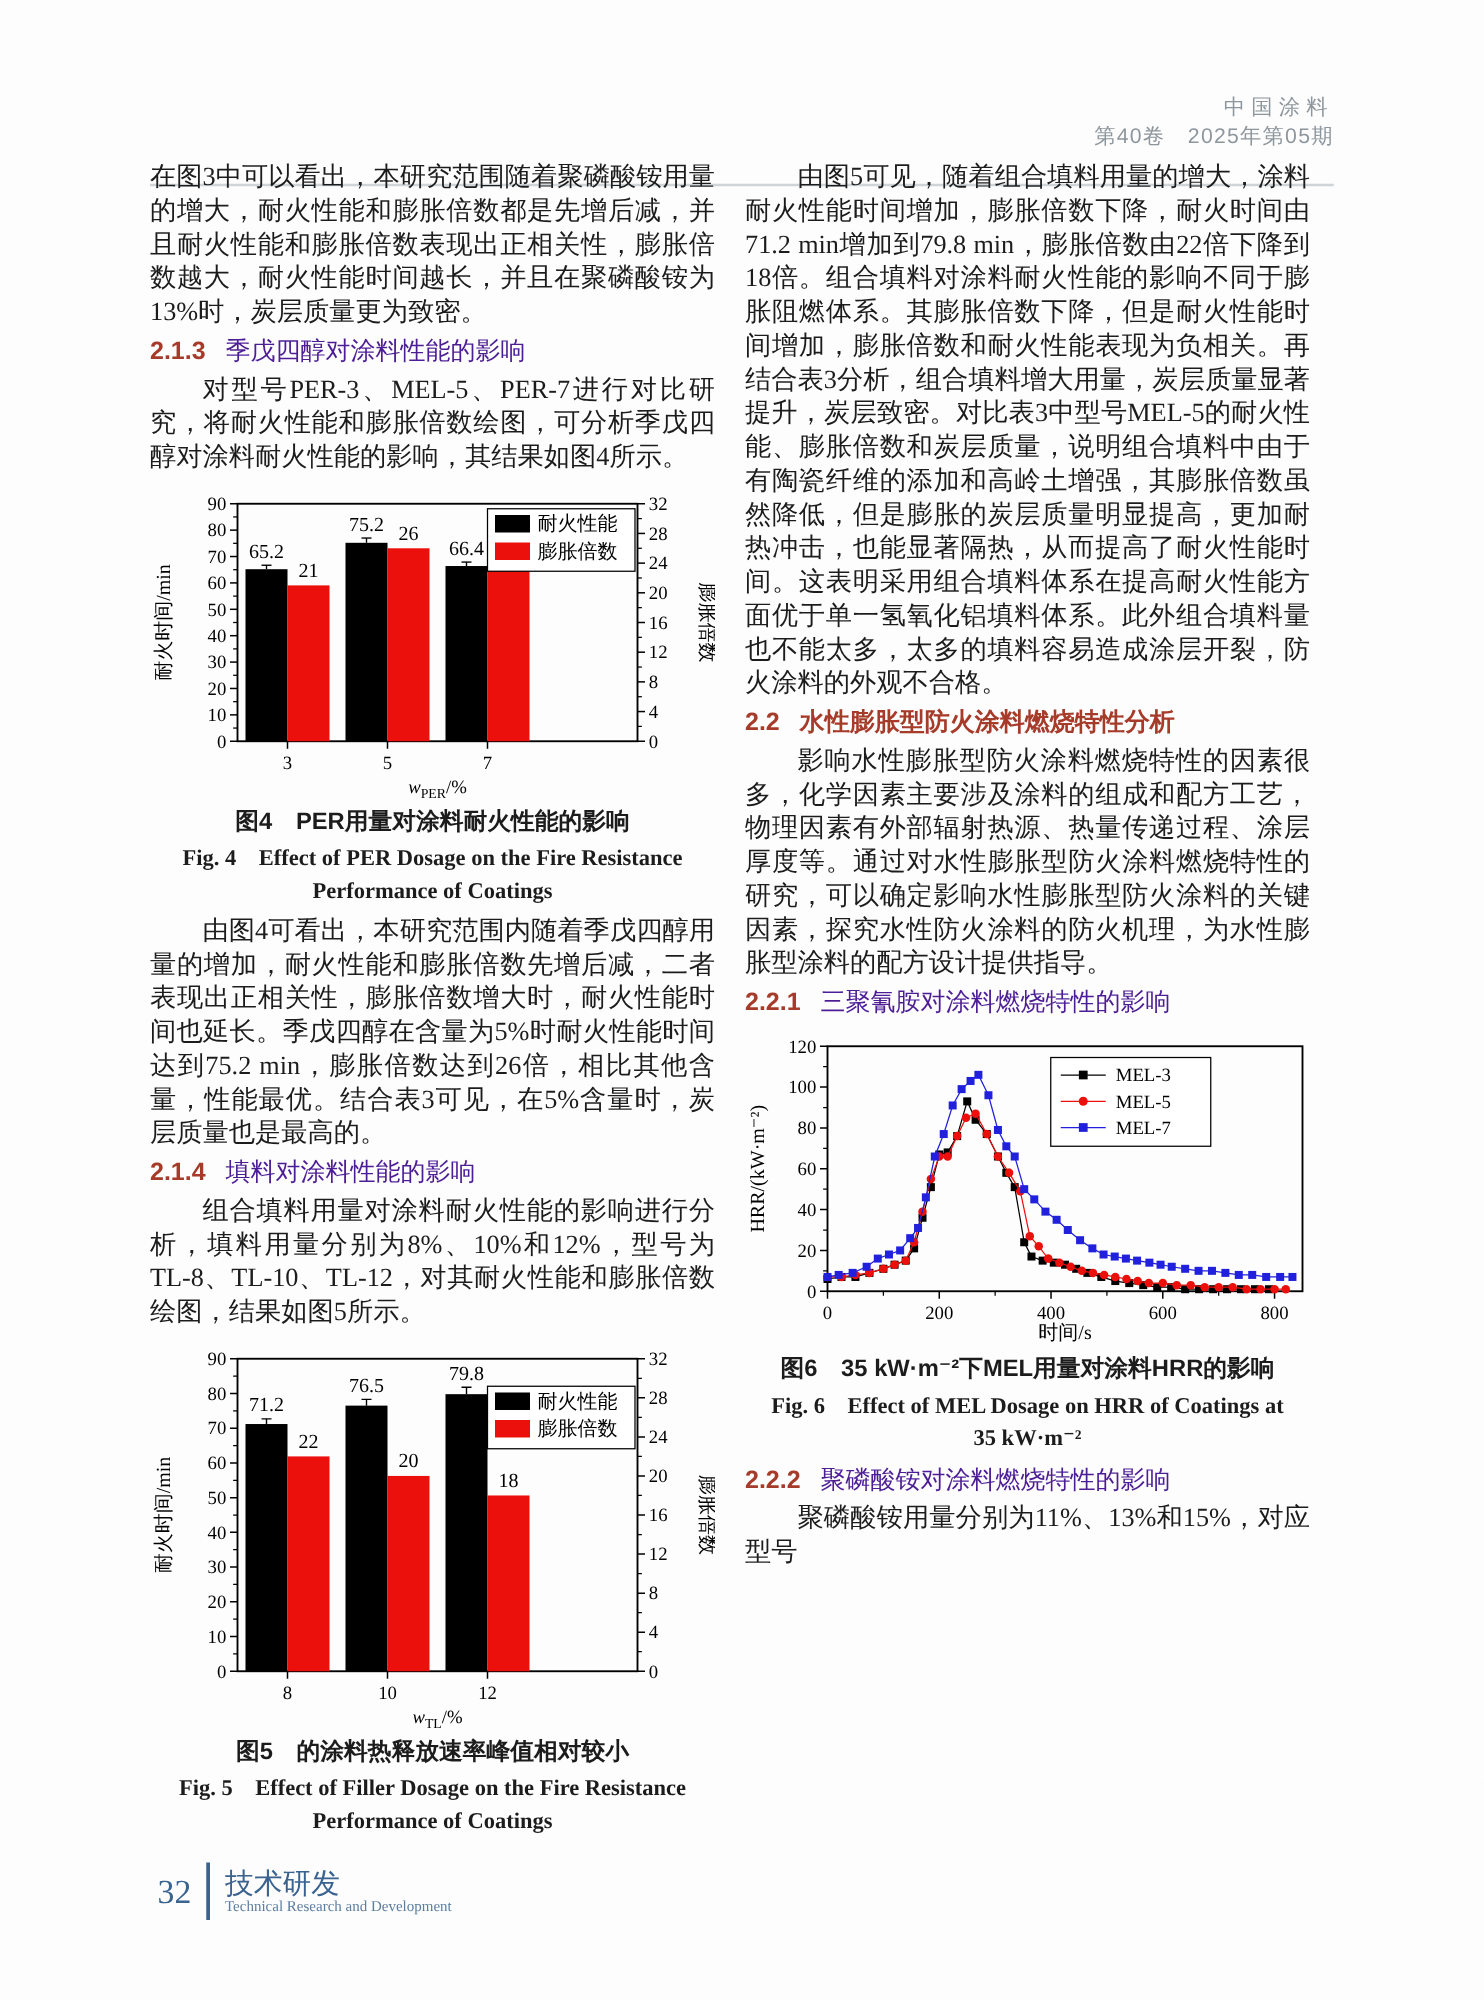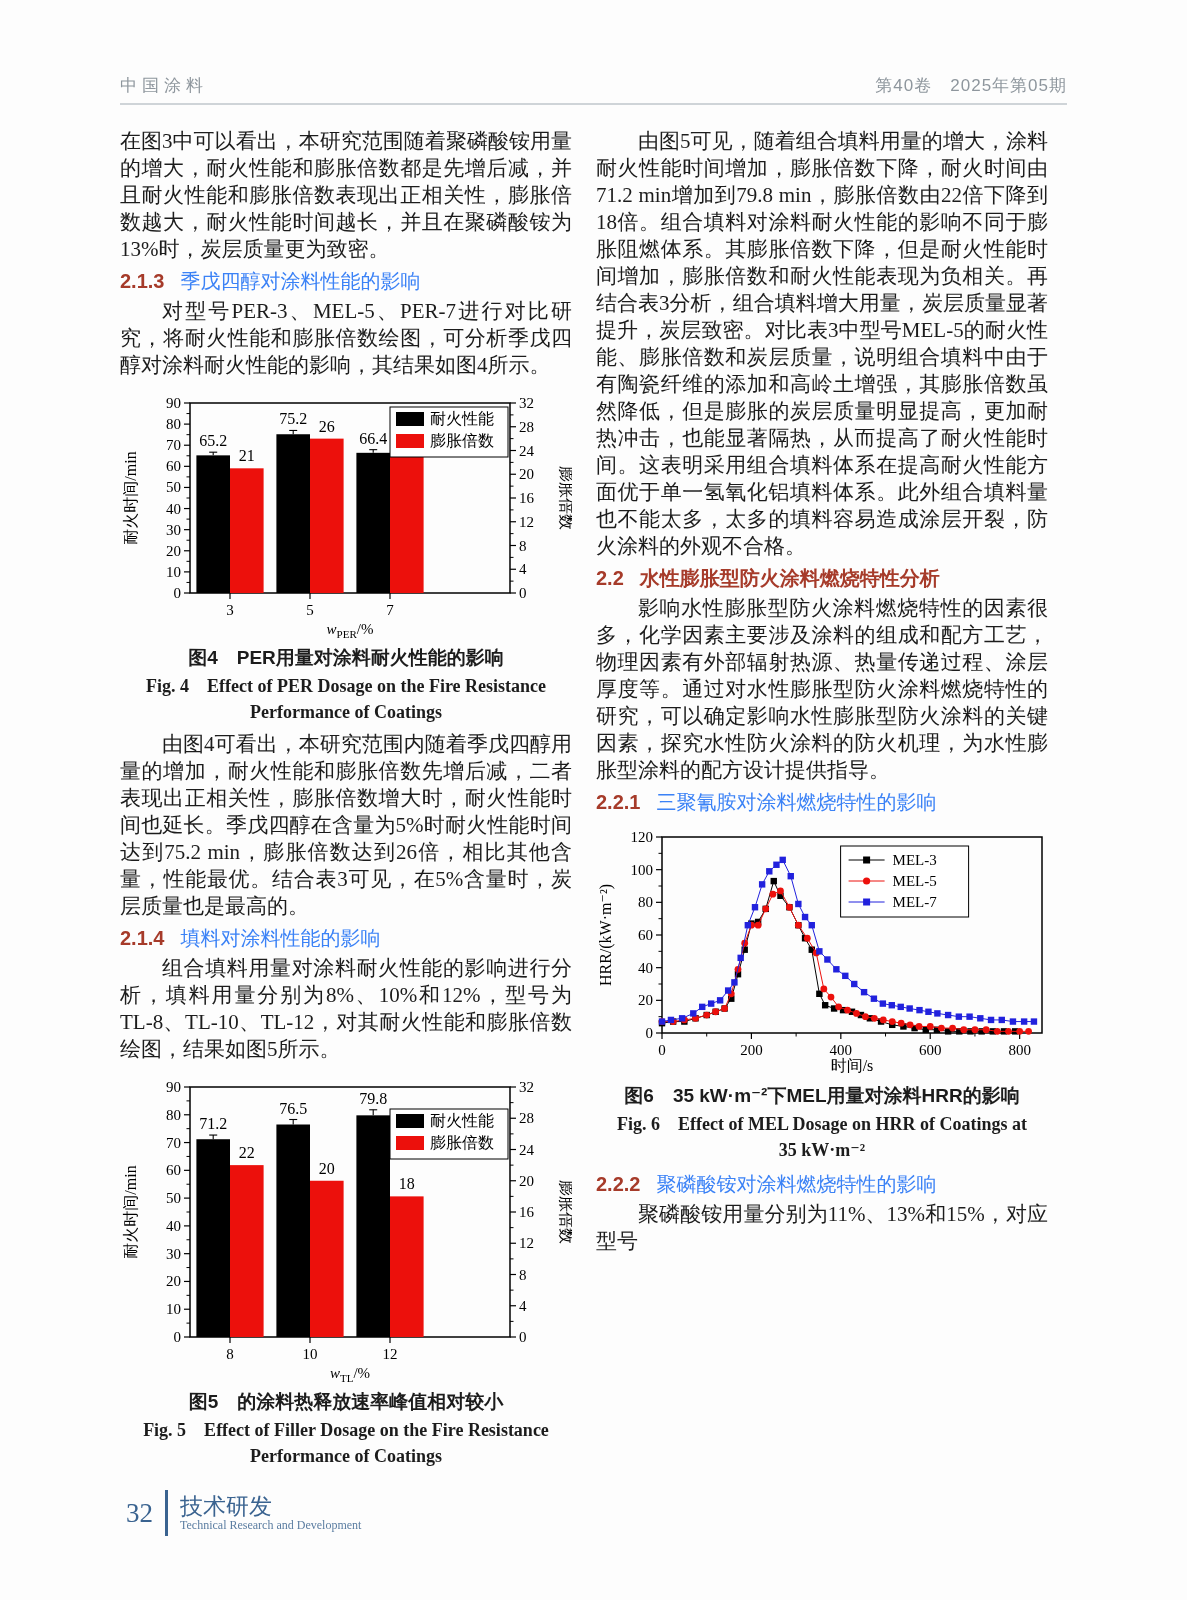--- a/index.html
+++ b/index.html
@@ -1,30 +1,30 @@
 <!DOCTYPE html>
 <html><head>
 <meta charset="utf-8">
 <style>
   html,body{margin:0;padding:0;background:#ffffff;}
   .page{position:relative;width:1187px;height:1600px;background:#fdfdfd;overflow:hidden;
         font-family:"Liberation Serif","DejaVu Serif",serif;color:#1c1c1c;}
   .header{position:absolute;top:74px;left:120px;width:947px;display:flex;justify-content:space-between;
-          align-items:flex-end;padding-bottom:6px;border-bottom:2px solid #cfd4d8;
-          color:#8e969d;font-size:17px;font-family:"Liberation Sans","DejaVu Sans",sans-serif;}
+          align-items:flex-end;padding-bottom:27px;border-bottom:2px solid #cfd4d8;
+          color:#8e969d;font-size:17px;font-family:"Liberation Sans","DejaVu Sans",sans-serif;flex-direction:column;}
   .header .journal{letter-spacing:5px;}
   .header .issue{letter-spacing:1px;}
   .content{position:absolute;top:128px;left:120px;display:flex;gap:24px;}
   .col{width:452px;}
   p.body{font-size:21px;line-height:27px;text-align:justify;margin:0;}
   .ind{text-indent:2em;}
   .subheading{font-size:20px;line-height:30px;margin:3px 0 2px;
               font-family:"Liberation Sans","DejaVu Sans",sans-serif;}
   .hnum{color:#a63b2a;font-weight:bold;margin-right:16px;}
-  .htitle{color:#3b82f6;}
+  .htitle{color:#4c1d95;}
   .subheading.red .htitle{color:#a63b2a;font-weight:bold;}
   figure{margin:10px 0 6px;text-align:center;}
   figcaption{margin-top:2px;}
   .cap-cn{font-size:19px;font-weight:bold;line-height:30px;
           font-family:"Liberation Sans","DejaVu Sans",sans-serif;}
   .cap-en{font-size:18px;font-weight:bold;line-height:26px;
           font-family:"Liberation Serif","DejaVu Serif",serif;}
   .footer{position:absolute;left:126px;top:1490px;display:flex;align-items:center;gap:12px;color:#3a6390;}
   .pagenum{font-size:27px;line-height:27px;}
   .footer-sep{width:3px;height:46px;background:#3a6390;}

